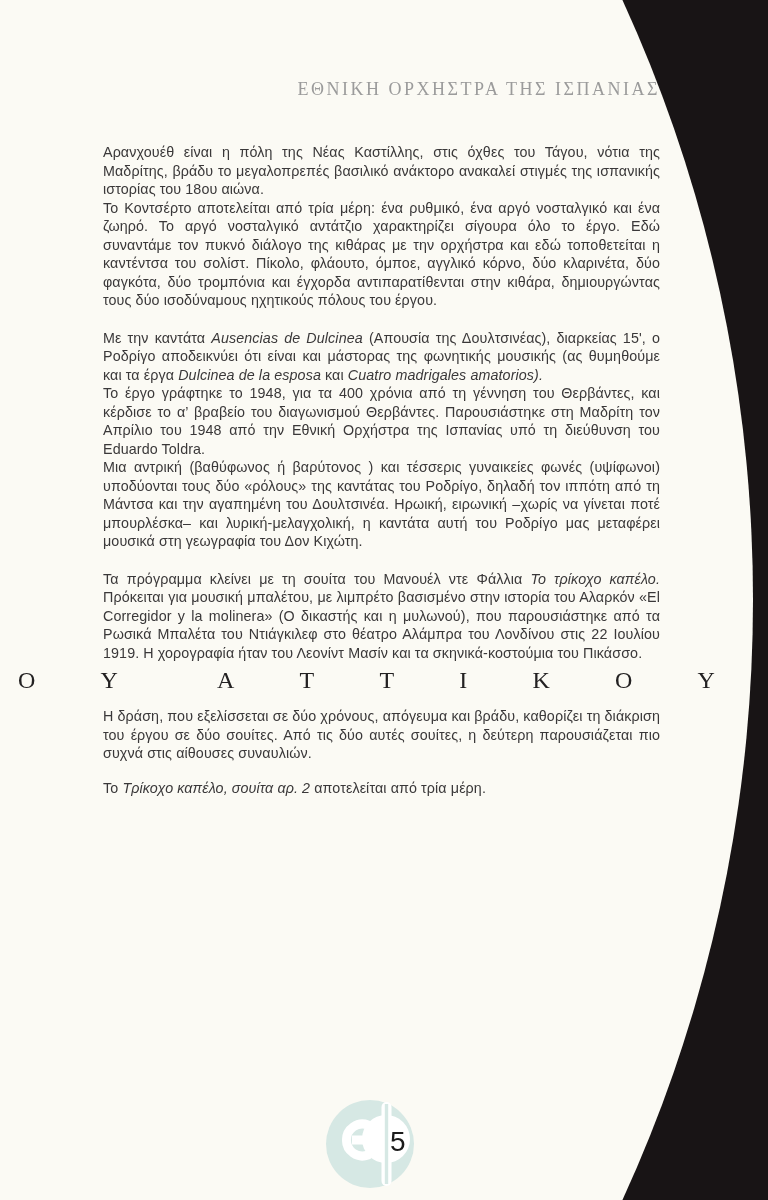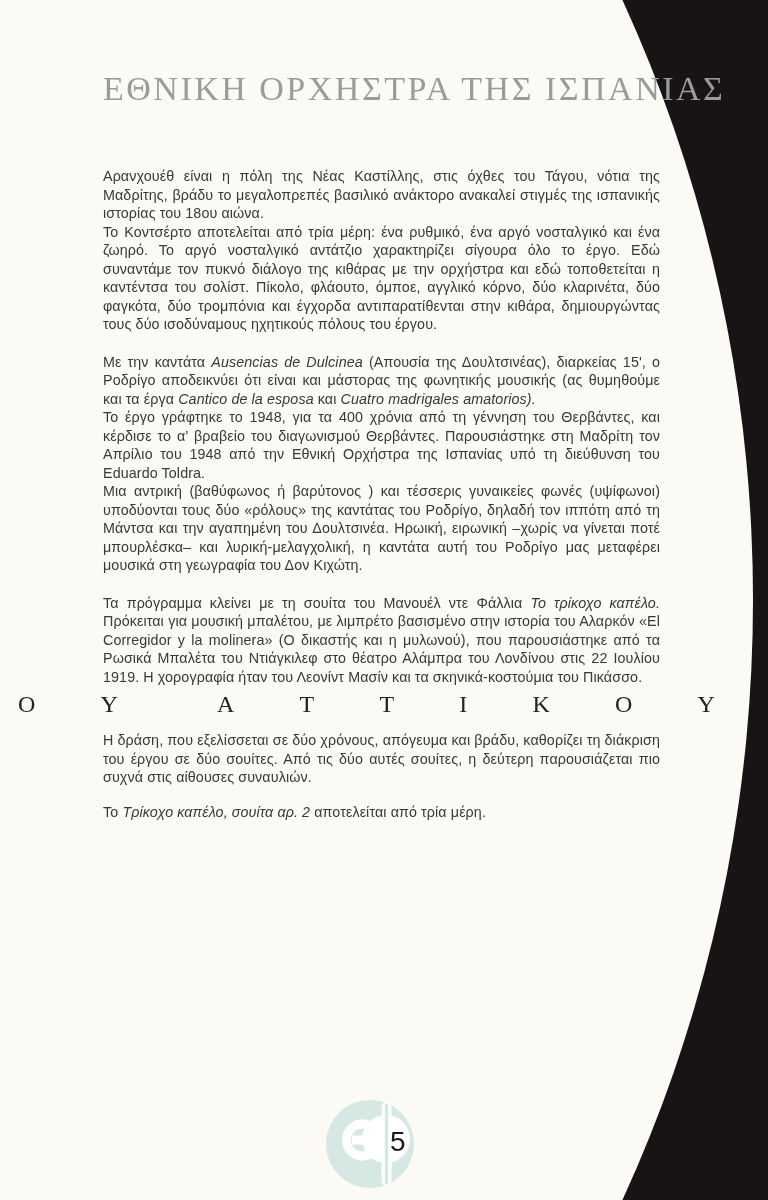--- a/index.html
+++ b/index.html
@@ -29,27 +29,27 @@
     background:var(--paper);
   }
   .page-content{
     position:absolute;
     left:103px;top:72px;
     width:557px;
   }
   .page-title{
     font-family:"Liberation Serif","DejaVu Serif",serif;
     font-weight:normal;
-    font-size:34px;
+    font-size:18px;
     letter-spacing:2.5px;
     color:var(--title-gray);
-    text-align:left;
+    text-align:right;
     white-space:nowrap;
     line-height:34px;
-    margin-bottom:61px;
+    margin-bottom:37px;
   }
   .body-text p{
     font-size:14.3px;
     line-height:18.5px;
     color:var(--ink);
     text-align:justify;
     letter-spacing:0.1px;
   }
   .body-text p.sp-section{margin-top:19px;}
   .body-text p.sp-item{margin-top:16px;}
@@ -86,21 +86,21 @@
 <body>
 
 <div class="paper-curve"></div>
 
 <div class="page-content">
   <h1 class="page-title">ΕΘΝΙΚΗ ΟΡΧΗΣΤΡΑ ΤΗΣ ΙΣΠΑΝΙΑΣ</h1>
 
   <div class="body-text" id="text-top">
       <p><span>Αρανχουέθ είναι η πόλη της Νέας Καστίλλης, στις όχθες του Τάγου, νότια της Μαδρίτης, βράδυ το μεγαλοπρεπές βασιλικό ανάκτορο ανακαλεί στιγμές της ισπανικής ιστορίας του 18ου αιώνα.</span></p>
       <p><span>Το Κοντσέρτο αποτελείται από τρία μέρη: ένα ρυθμικό, ένα αργό νοσταλγικό και ένα ζωηρό. Το αργό νοσταλγικό αντάτζιο χαρακτηρίζει σίγουρα όλο το έργο. Εδώ συναντάμε τον πυκνό διάλογο της κιθάρας με την ορχήστρα και εδώ τοποθετείται η καντέντσα του σολίστ. Πίκολο, φλάουτο, όμποε, αγγλικό κόρνο, δύο κλαρινέτα, δύο φαγκότα, δύο τρομπόνια και έγχορδα αντιπαρατίθενται στην κιθάρα, δημιουργώντας τους δύο ισοδύναμους ηχητικούς πόλους του έργου.</span></p>
-      <p class="sp-section"><span>Με την καντάτα </span><span class="run-italic">Ausencias de Dulcinea</span><span> (Απουσία της Δουλτσινέας), διαρκείας 15', ο Ροδρίγο αποδεικνύει ότι είναι και μάστορας της φωνητικής μουσικής (ας θυμηθούμε και τα έργα </span><span class="run-italic">Cantico de la esposa</span><span> και </span><span class="run-italic">Cuatro madrigales amatorios).</span></p>
+      <p class="sp-section"><span>Με την καντάτα </span><span class="run-italic">Ausencias de Dulcinea</span><span> (Απουσία της Δουλτσινέας), διαρκείας 15', ο Ροδρίγο αποδεικνύει ότι είναι και μάστορας της φωνητικής μουσικής (ας θυμηθούμε και τα έργα </span><span class="run-italic">Dulcinea de la esposa</span><span> και </span><span class="run-italic">Cuatro madrigales amatorios).</span></p>
       <p><span>Το έργο γράφτηκε το 1948, για τα 400 χρόνια από τη γέννηση του Θερβάντες, και κέρδισε το α’ βραβείο του διαγωνισμού Θερβάντες. Παρουσιάστηκε στη Μαδρίτη τον Απρίλιο του 1948 από την Εθνική Ορχήστρα της Ισπανίας υπό τη διεύθυνση του Eduardo Toldra.</span></p>
       <p><span>Μια αντρική (βαθύφωνος ή βαρύτονος ) και τέσσερις γυναικείες φωνές (υψίφωνοι) υποδύονται τους δύο «ρόλους» της καντάτας του Ροδρίγο, δηλαδή τον ιππότη από τη Μάντσα και την αγαπημένη του Δουλτσινέα. Ηρωική, ειρωνική –χωρίς να γίνεται ποτέ μπουρλέσκα– και λυρική-μελαγχολική, η καντάτα αυτή του Ροδρίγο μας μεταφέρει μουσικά στη γεωγραφία του Δον Κιχώτη.</span></p>
       <p class="sp-section"><span>Τα πρόγραμμα κλείνει με τη σουίτα του Μανουέλ ντε Φάλλια </span><span class="run-italic">Το τρίκοχο καπέλο.</span><span> Πρόκειται για μουσική μπαλέτου, με λιμπρέτο βασισμένο στην ιστορία του Αλαρκόν «El Corregidor y la molinera» (Ο δικαστής και η μυλωνού), που παρουσιάστηκε από τα Ρωσικά Μπαλέτα του Ντιάγκιλεφ στο θέατρο Αλάμπρα του Λονδίνου στις 22 Ιουλίου 1919. Η χορογραφία ήταν του Λεονίντ Μασίν και τα σκηνικά-κοστούμια του Πικάσσο.</span></p>
     </div>
 
   <div class="watermark-row" id="watermark">
       <span>Ο</span>
       <span>Υ</span>
       <span>Α</span>
       <span>Τ</span>

